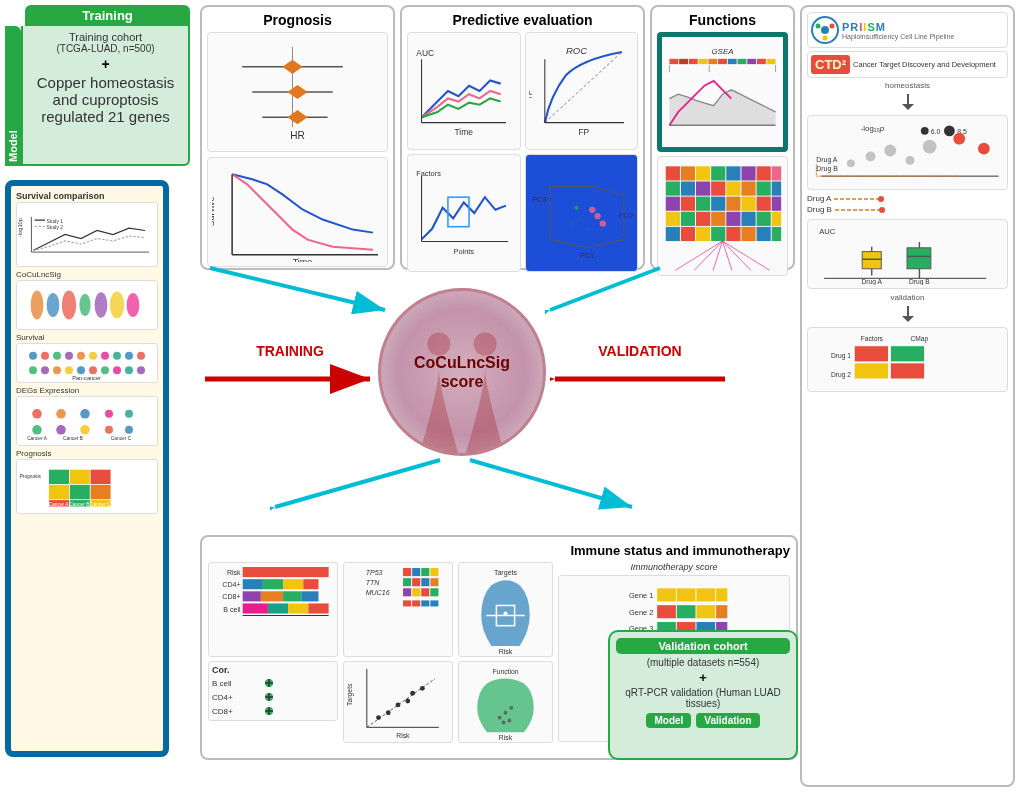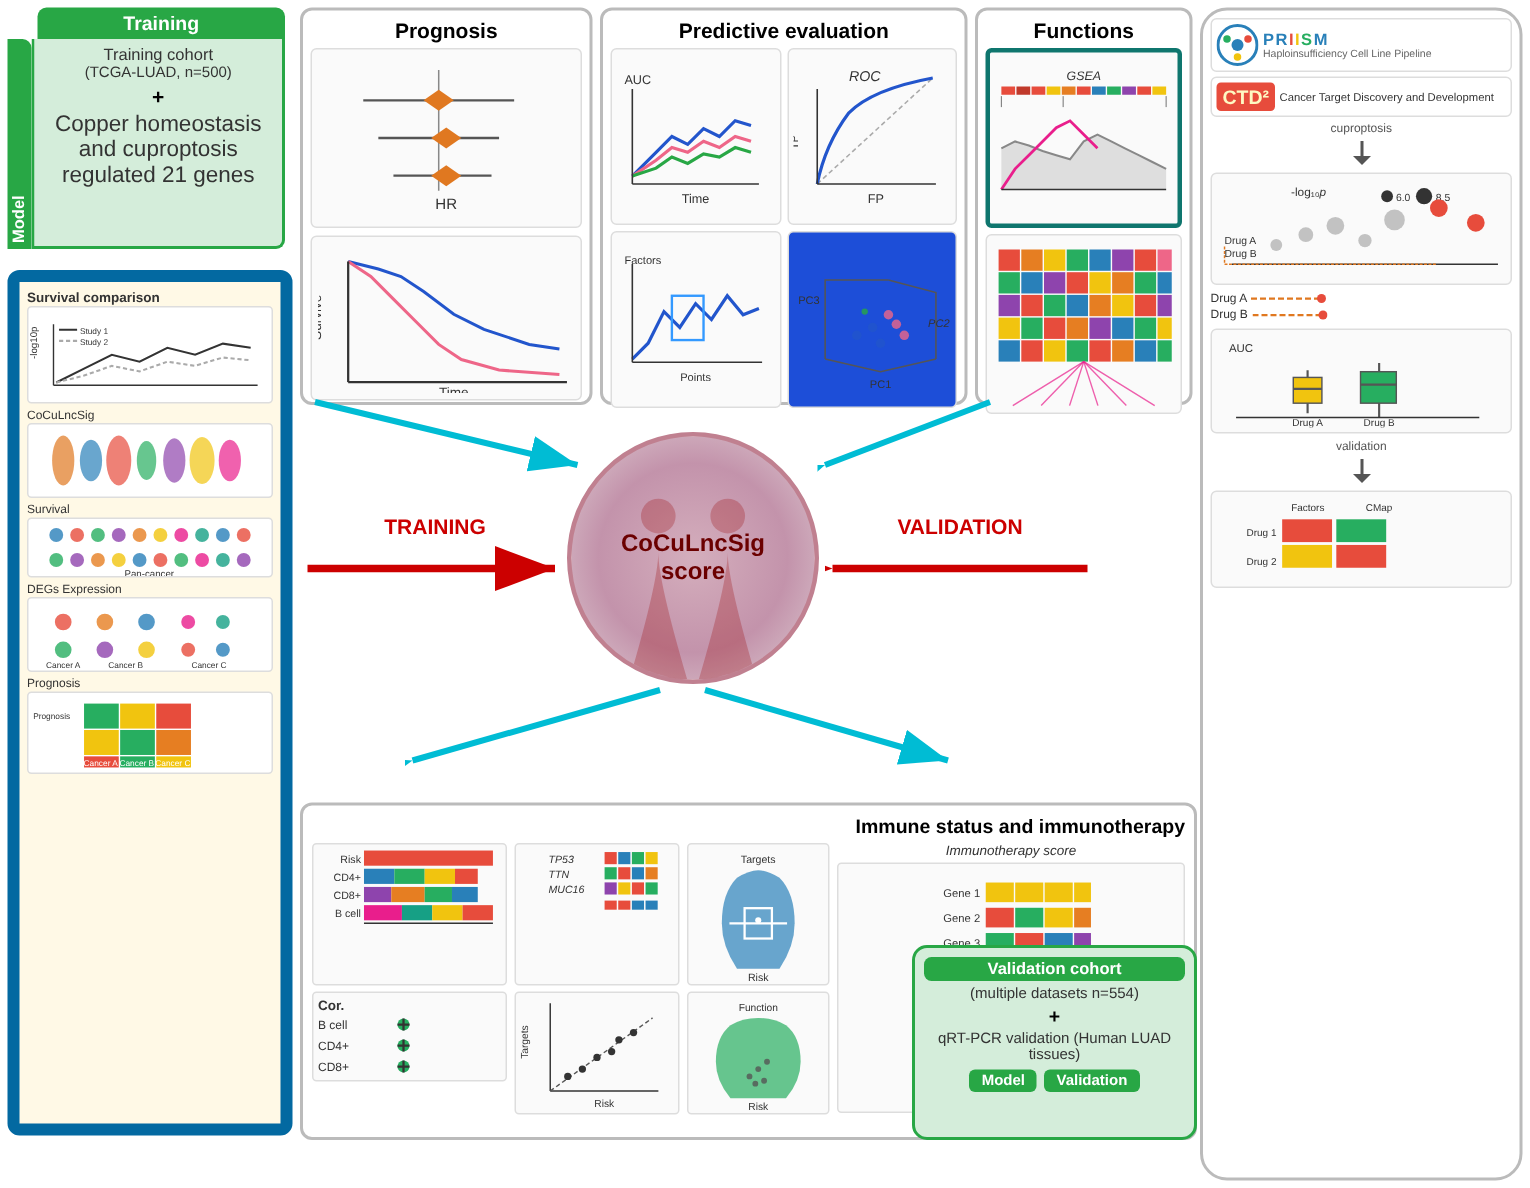--- a/index.html
+++ b/index.html
@@ -129,21 +129,21 @@
           <text x="55" y="88" font-size="7" text-anchor="middle" fill="#333">PC1</text>
           <text x="85" y="50" font-size="7" fill="#333" font-style="italic">PC2</text>
         </svg>
       </div>
     </div>
   </div>
 
   <div style="position:absolute;top:5px;left:650px;width:145px;height:265px;border:2px solid #bbb;border-radius:8px;background:white;padding:5px;">
     <div style="font-weight:bold;font-size:14px;text-align:center;margin-bottom:4px;">Functions</div>
 
-    <div style="height:120px;border:3px solid #0f766e;border-radius:4px;background:#fafafa;padding:3px;margin-bottom:4px;">
+    <div style="height:120px;border:5px solid #0f766e;border-radius:4px;background:#fafafa;padding:3px;margin-bottom:4px;">
       <svg width="100%" height="100%" viewBox="0 0 130 105">
         <text x="65" y="10" font-size="9" text-anchor="middle" fill="#333" font-style="italic">GSEA</text>
 
         <rect x="5" y="15" width="10" height="6" fill="#e74c3c"></rect>
         <rect x="16" y="15" width="10" height="6" fill="#c0392b"></rect>
         <rect x="27" y="15" width="10" height="6" fill="#e74c3c"></rect>
         <rect x="38" y="15" width="10" height="6" fill="#f1c40f"></rect>
         <rect x="49" y="15" width="10" height="6" fill="#e67e22"></rect>
         <rect x="60" y="15" width="10" height="6" fill="#e74c3c"></rect>
         <rect x="71" y="15" width="10" height="6" fill="#2980b9"></rect>
@@ -215,21 +215,21 @@
         <line x1="65" y1="84" x2="15" y2="115" stroke="#e91e8c" stroke-width="1" opacity="0.7"></line>
         <line x1="65" y1="84" x2="35" y2="115" stroke="#e91e8c" stroke-width="1" opacity="0.7"></line>
         <line x1="65" y1="84" x2="55" y2="115" stroke="#e91e8c" stroke-width="1" opacity="0.7"></line>
         <line x1="65" y1="84" x2="75" y2="115" stroke="#e91e8c" stroke-width="1" opacity="0.7"></line>
         <line x1="65" y1="84" x2="95" y2="115" stroke="#e91e8c" stroke-width="1" opacity="0.7"></line>
         <line x1="65" y1="84" x2="115" y2="115" stroke="#e91e8c" stroke-width="1" opacity="0.7"></line>
       </svg>
     </div>
   </div>
 
-  <div style="position:absolute;top:180px;left:5px;width:190px;bottom:35px;background:#fff9e6;border:8px solid #0369a1;border-radius:8px;overflow:hidden;">
+  <div style="position:absolute;top:180px;left:5px;width:164px;bottom:35px;background:#fff9e6;border:6px solid #0369a1;border-radius:8px;overflow:hidden;">
 
     <div style="position:absolute;left:-85px;top:50%;transform:translateY(-50%) rotate(180deg);writing-mode:vertical-rl;font-size:9px;font-weight:bold;color:#333;white-space:nowrap;width:170px;text-align:center;">Comparison of CoCuLncSig with previous studies and its potential in pan-cancer</div>
     <div style="padding:5px;height:100%;overflow:hidden;">
 
       <div style="font-size:9px;font-weight:bold;color:#333;margin-bottom:1px;">Survival comparison</div>
       <div style="height:65px;background:white;border:1px solid #ddd;border-radius:3px;margin-bottom:3px;">
         <svg width="100%" height="100%" viewBox="0 0 175 60">
           <text x="5" y="28" font-size="7" fill="#333" transform="rotate(-90,8,30)">-log10p</text>
           <polyline points="20,50 40,40 60,30 80,35 100,25 120,30 140,22 160,25" fill="none" stroke="#333" stroke-width="1.5"></polyline>
           <polyline points="20,50 40,45 60,38 80,42 100,35 120,38 140,32 160,34" fill="none" stroke="#aaa" stroke-width="1.5" stroke-dasharray="3,2"></polyline>
@@ -583,42 +583,42 @@
             <rect x="42" y="100" width="20" height="14" fill="#e67e22"></rect>
             <rect x="63" y="100" width="20" height="14" fill="#e74c3c"></rect>
             <rect x="84" y="100" width="20" height="14" fill="#8e44ad"></rect>
             <rect x="105" y="100" width="12" height="14" fill="#2980b9"></rect>
           </svg>
         </div>
       </div>
     </div>
   </div>
 
-  <div style="position:absolute;top:5px;right:5px;width:215px;bottom:5px;border:2px solid #bbb;border-radius:18px;background:white;padding:5px;overflow:hidden;">
+  <div style="position:absolute;top:5px;right:5px;width:215px;bottom:5px;border:2px solid #bbb;border-radius:8px;background:white;padding:5px;overflow:hidden;">
 
     <div style="display:flex;align-items:center;gap:3px;margin-bottom:3px;border:1px solid #ddd;border-radius:4px;padding:3px;">
       <svg width="28" height="28" viewBox="0 0 28 28">
         <circle cx="14" cy="14" r="13" fill="none" stroke="#2980b9" stroke-width="2"></circle>
         <circle cx="14" cy="14" r="4" fill="#2980b9"></circle>
         <circle cx="7" cy="10" r="2.5" fill="#27ae60"></circle>
         <circle cx="21" cy="10" r="2.5" fill="#e74c3c"></circle>
         <circle cx="14" cy="22" r="2.5" fill="#f1c40f"></circle>
       </svg>
       <div>
         <div style="font-weight:bold;font-size:11px;color:#2980b9;letter-spacing:1px;">PR<span style="color:#e74c3c">I</span><span style="color:#f1c40f">I</span><span style="color:#27ae60">S</span>M</div>
         <div style="font-size:7px;color:#666;">Haploinsufficiency Cell Line Pipeline</div>
       </div>
     </div>
 
     <div style="display:flex;align-items:center;gap:3px;margin-bottom:3px;border:1px solid #ddd;border-radius:4px;padding:3px;">
       <div style="background:#e74c3c;color:#fef9c3;font-weight:bold;font-size:13px;padding:2px 4px;border-radius:3px;">CTD²</div>
       <div style="font-size:7.5px;color:#333;flex:1;">Cancer Target Discovery and Development</div>
     </div>
 
-    <div style="text-align:center;font-size:8px;color:#555;margin-bottom:2px;">cuproptosis</div>
+    <div style="text-align:center;font-size:8px;color:#555;margin-bottom:2px;">homeostasis</div>
     <div style="display:flex;justify-content:center;margin-bottom:3px;">
       <svg width="20" height="20" viewBox="0 0 20 20">
         <line x1="10" y1="2" x2="10" y2="15" stroke="#555" stroke-width="2"></line>
         <polygon points="4,12 10,18 16,12" fill="#555"></polygon>
       </svg>
     </div>
 
     <div style="height:75px;border:1px solid #ddd;border-radius:4px;background:#fafafa;padding:3px;margin-bottom:4px;">
       <svg width="100%" height="100%" viewBox="0 0 195 68">
         <text x="50" y="12" font-size="8" fill="#333">-log₁₀<tspan font-style="italic">p</tspan></text>

